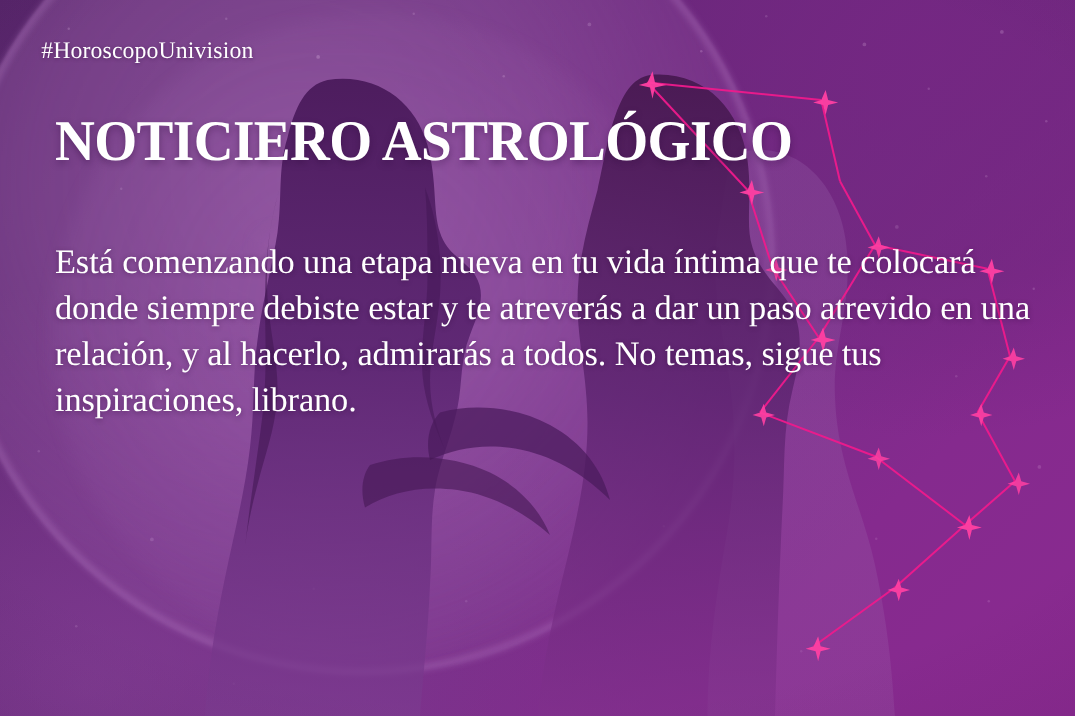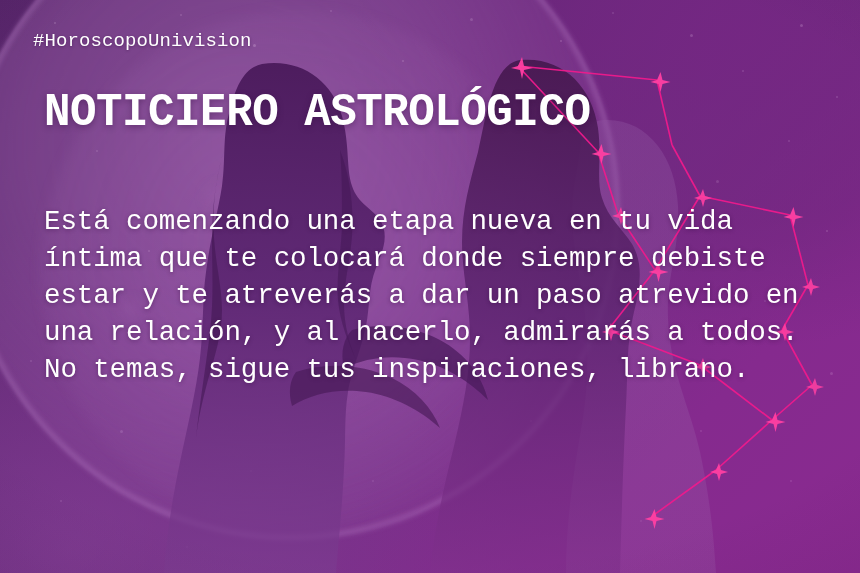--- a/index.html
+++ b/index.html
@@ -5,21 +5,21 @@
   html, body {
     margin: 0;
     padding: 0;
     background: #2b1533;
   }
   #card {
     position: relative;
     width: 860px;
     height: 573px;
     overflow: hidden;
-    font-family: Liberation Mono, monospace;
+    font-family: Liberation Serif, serif;
     background: #0c4a6e;
   }
 
   
   .bg-base {
     position: absolute;
     inset: 0;
     background:
       linear-gradient(135deg,
         #57256a 0%,
@@ -145,21 +145,21 @@
     font-weight: 700;
     letter-spacing: -0.5px;
     transform: scaleX(0.96);
     transform-origin: left top;
     white-space: nowrap;
     text-shadow: 0 2px 6px rgba(50,12,62,0.40);
   }
   .body-text {
     position: absolute;
     left: 44px;
-    top: 203px;
+    top: 190px;
     width: 790px;
     color: #ffffff;
     font-size: 27.5px;
     line-height: 37px;
     font-weight: 400;
     letter-spacing: -0.1px;
     text-shadow: 0 1px 4px rgba(50,12,62,0.45);
   }
 </style>
 </head>

